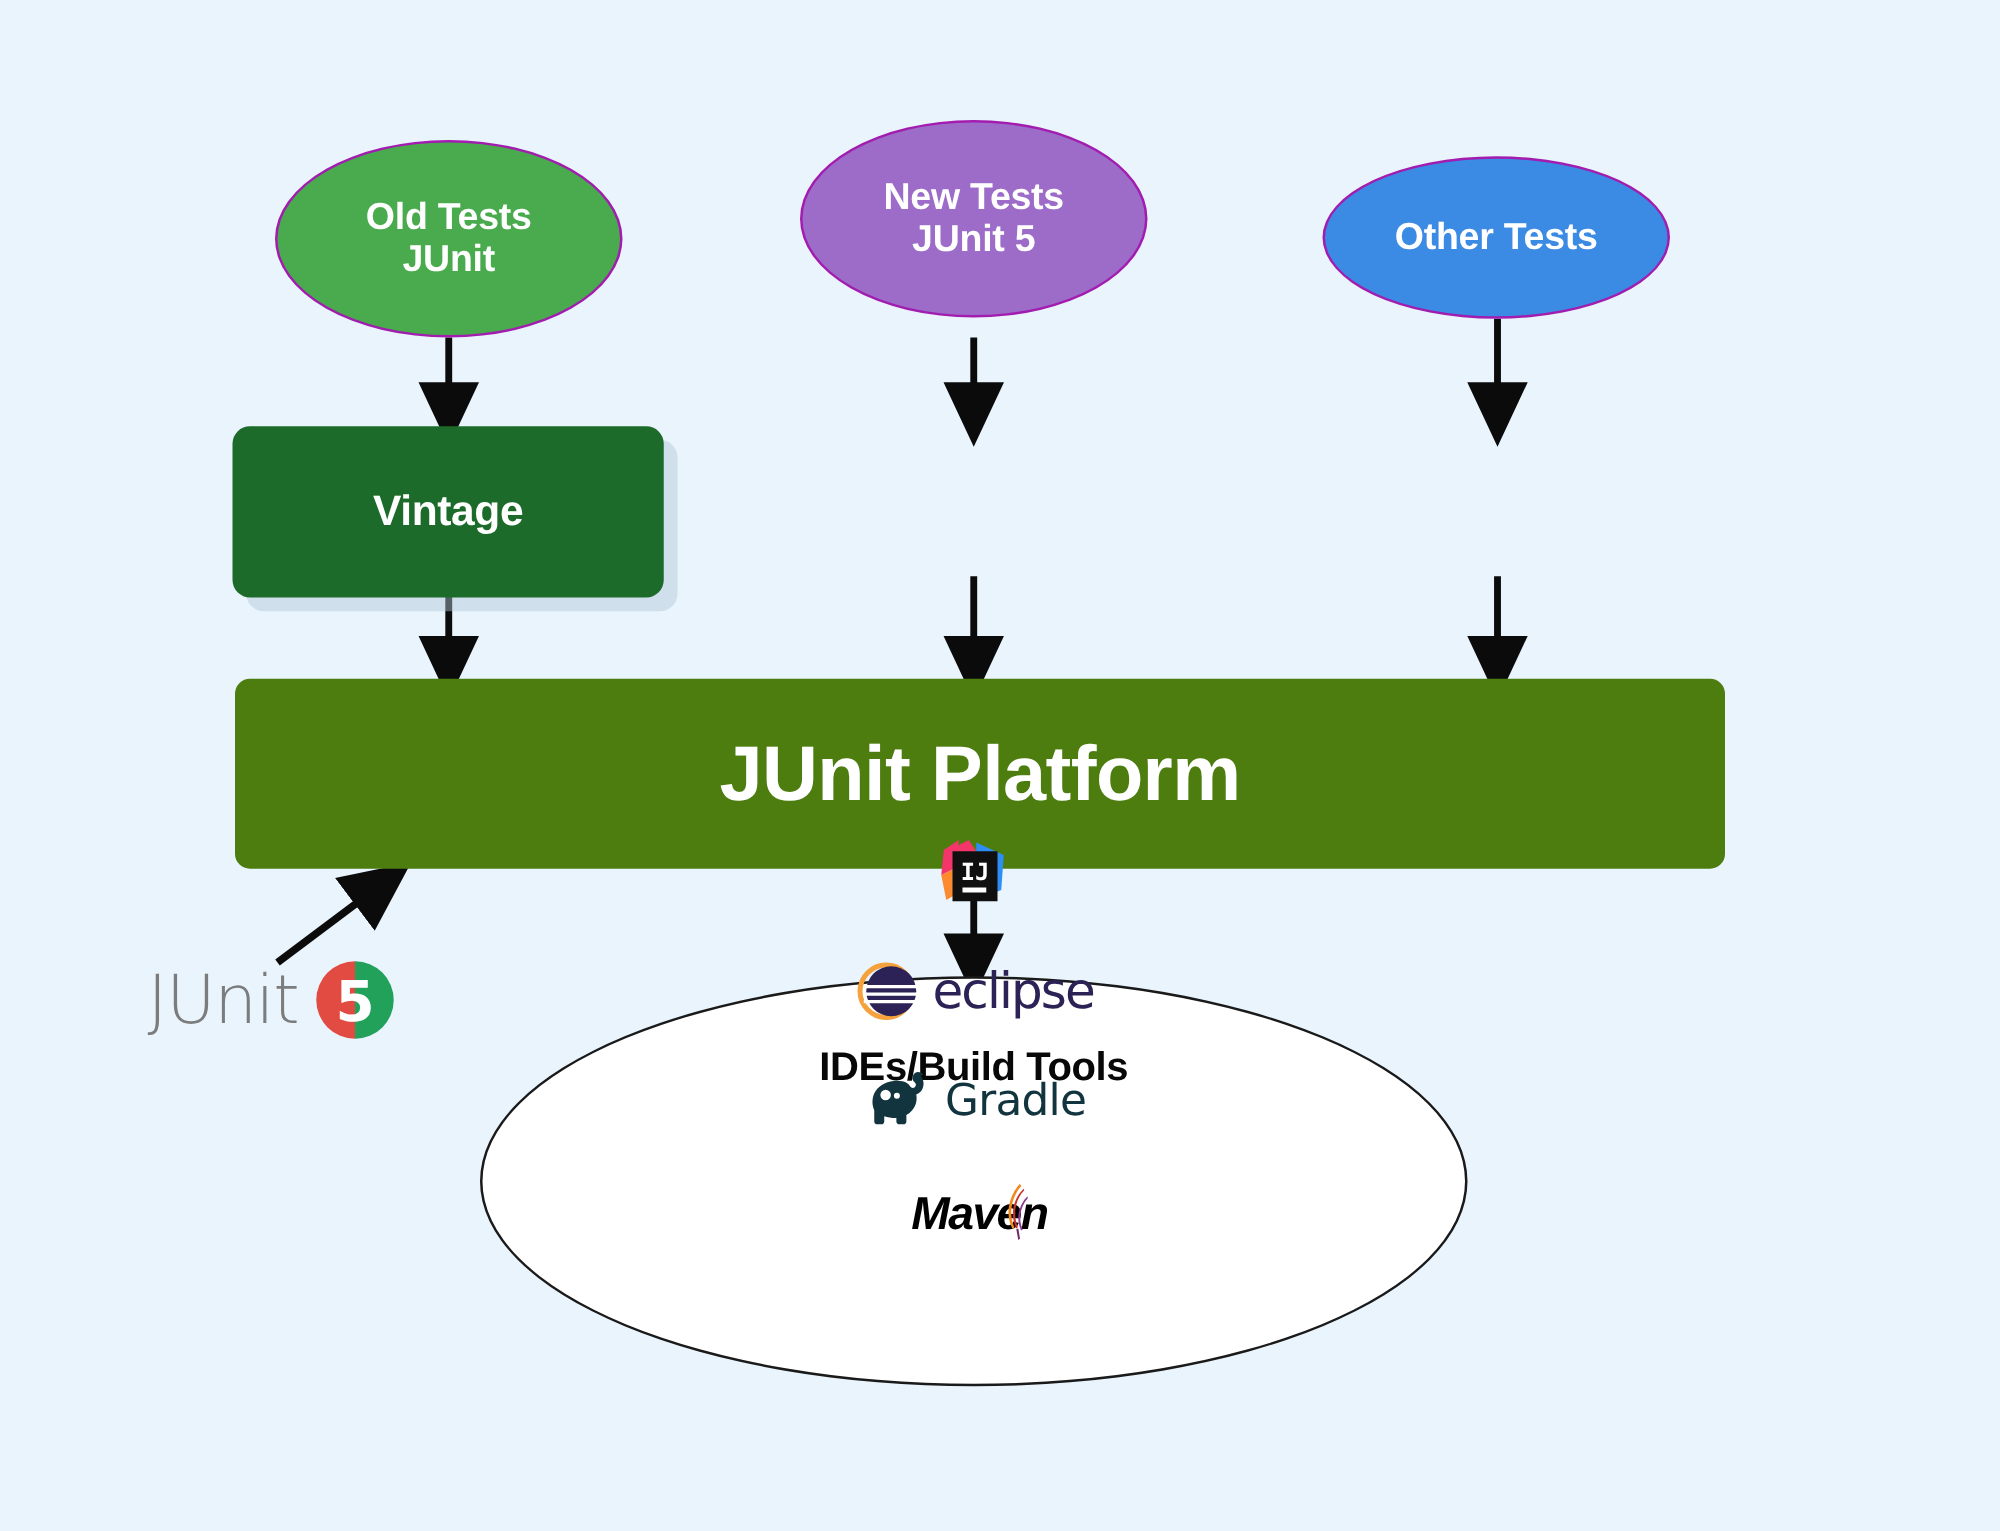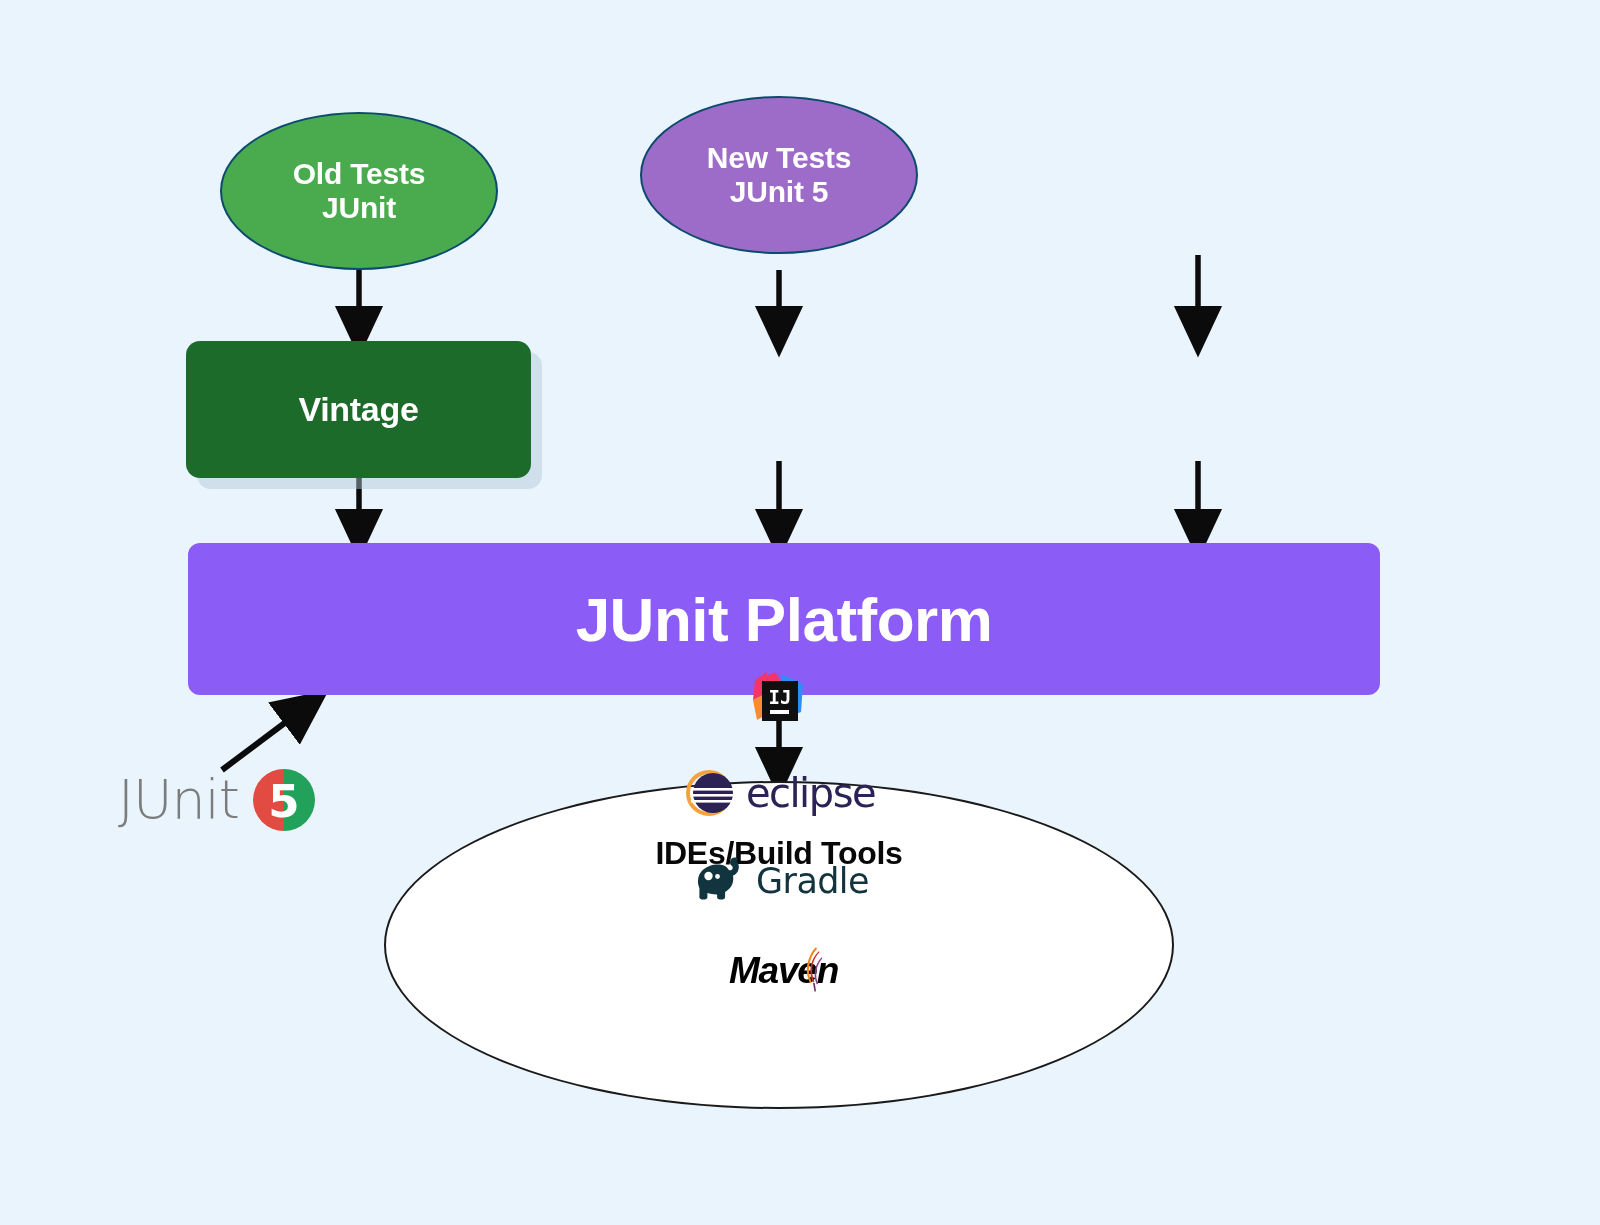--- a/index.html
+++ b/index.html
@@ -29,21 +29,21 @@
   .html-layer { pointer-events: auto; }
 
   
   .src-ellipse {
     position: absolute;
     display: flex;
     align-items: center;
     justify-content: center;
     text-align: center;
     border-radius: 50%;
-    border: 2px solid #0c4a6e;
+    border: 2px solid #a21caf;
     color: #ffffff;
     font-weight: bold;
     line-height: 1.12;
     letter-spacing: -0.2px;
     box-sizing: border-box;
   }
   #ellipse-old-tests {
     left: 220px; top: 112px; width: 278px; height: 158px;
     background: #49ab4e;
     font-size: 30px;
@@ -220,26 +220,31 @@
       </div>
     </div>
 
     <div class="src-ellipse" id="ellipse-new-tests" style="background: rgb(156, 108, 200);">
       <div>
         <span>New Tests</span><br>
         <span>JUnit 5</span>
       </div>
     </div>
 
+    <div class="src-ellipse" id="ellipse-other-tests" style="background: rgb(59, 138, 228);">
+      <div>
+        <span>Other Tests</span>
+      </div>
+    </div>
 
     <div class="engine-box" id="box-vintage" style="background: rgb(29, 107, 42);">
       <span>Vintage</span>
     </div>
 
-    <div id="platform-bar" style="background: #8b5cf6;">
+    <div id="platform-bar" style="background: #4d7c0f;">
       <span>JUnit Platform</span>
     </div>
 
     <div id="junit5-badge">
       <span id="junit5-wordmark">JUnit</span>
       <svg width="70" height="70" viewBox="0 0 70 70" xmlns="http://www.w3.org/2000/svg">
         <path d="M 35 4 A 31 31 0 0 0 35 66 Z" fill="#e24b42"></path>
         <path d="M 35 4 A 31 31 0 0 1 35 66 Z" fill="#21a159"></path>
         <text x="35" y="52" text-anchor="middle" font-family="DejaVu Sans, sans-serif" font-size="45" font-weight="bold" fill="#ffffff">5</text>
       </svg>

